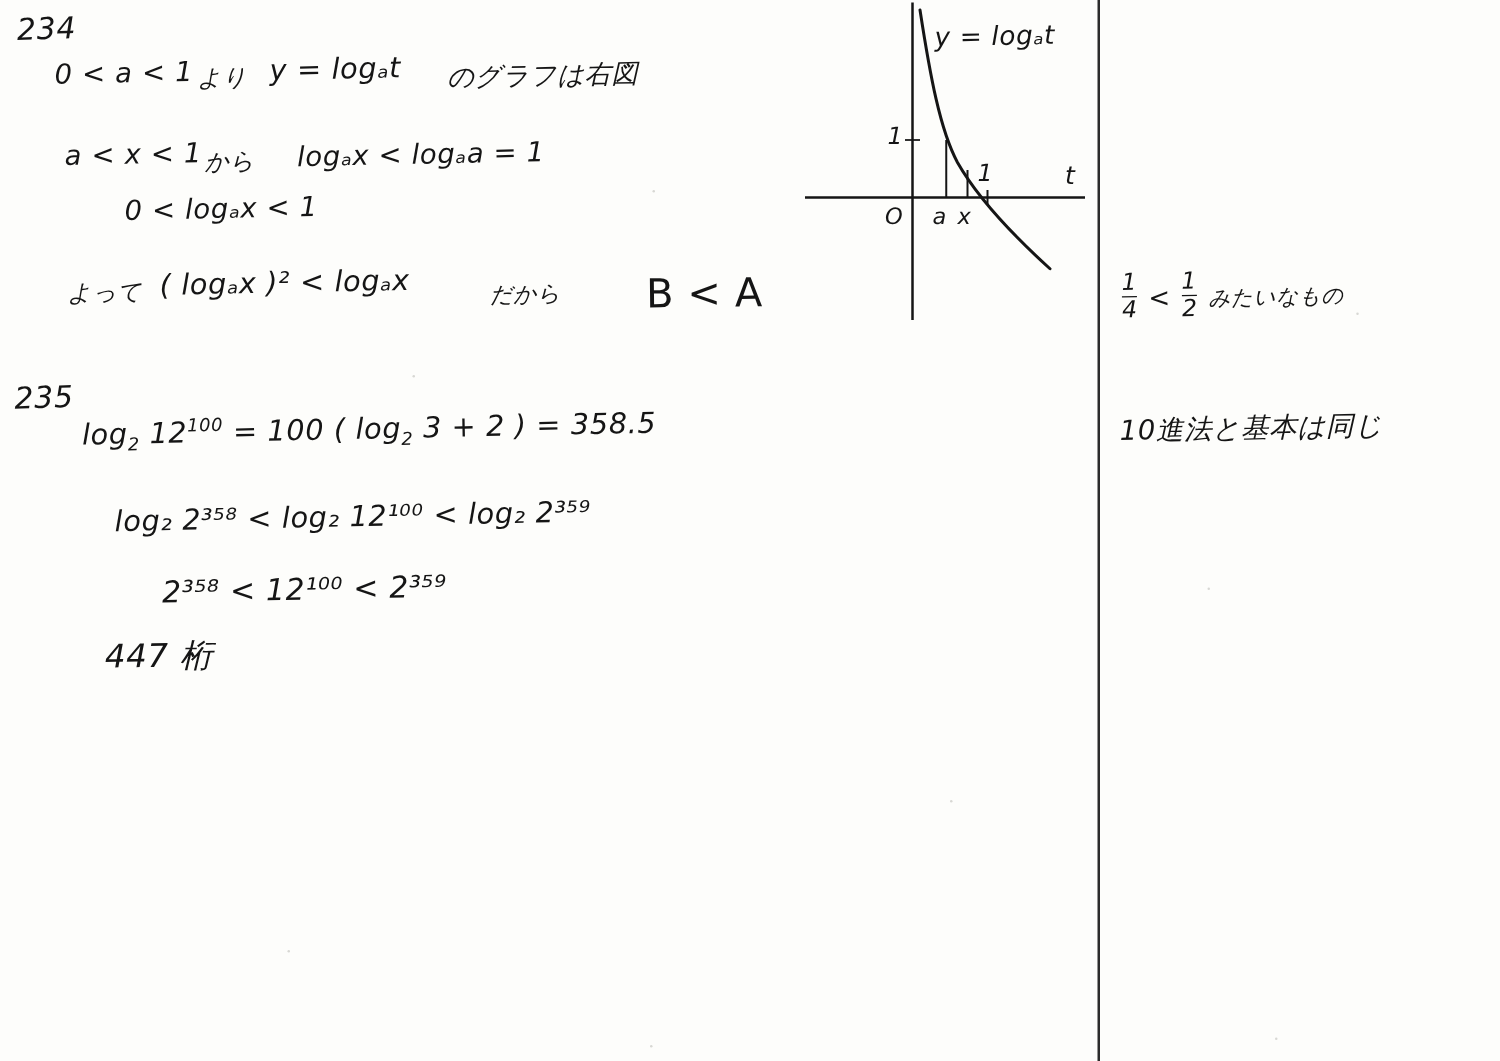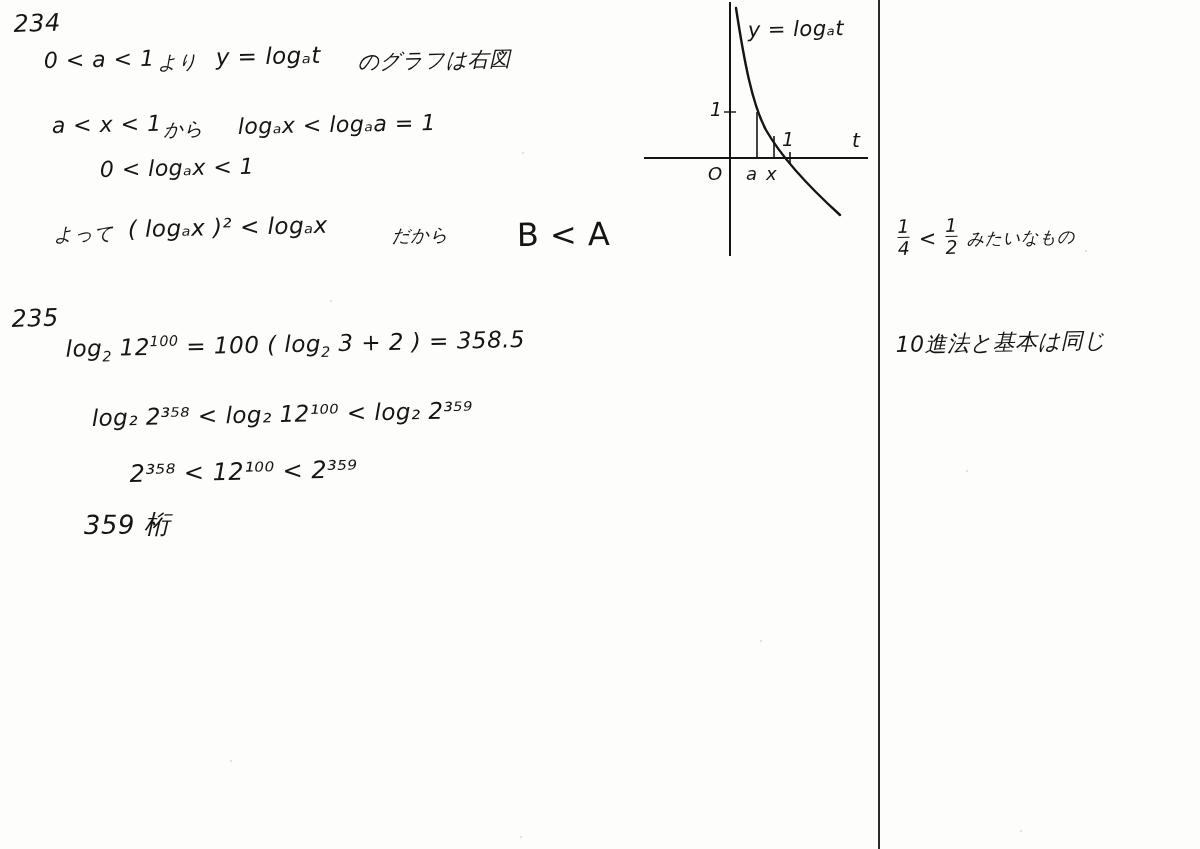--- a/index.html
+++ b/index.html
@@ -135,21 +135,21 @@
     <span>log</span><span class="sub">2</span>
     <span>3 + 2</span>
     <span>) =</span>
     <span>358.5</span>
   </div>
 
   <div class="hw ink" style="left:92px; top:405px; font-size:23px;">log₂ 2³⁵⁸ &lt; log₂ 12¹⁰⁰ &lt; log₂ 2³⁵⁹</div>
 
   <div class="hw ink" style="left:130px; top:460px; font-size:24px;">2³⁵⁸ &lt; 12¹⁰⁰ &lt; 2³⁵⁹</div>
 
-  <div class="hw ink2" style="left:84px; top:508px; font-size:26px;">359 桁</div>
+  <div class="hw ink2" style="left:84px; top:508px; font-size:26px;">447 桁</div>
 
   <div class="graph">
     <svg width="240" height="260" viewBox="0 0 240 260">
 
       <line x1="90" y1="2" x2="90" y2="256" stroke="#151515" stroke-width="2"></line>
 
       <line x1="4" y1="158" x2="228" y2="158" stroke="#151515" stroke-width="2"></line>
 
       <path d="M 96 8 C 104 60, 112 104, 126 130 C 142 158, 168 186, 200 215" fill="none" stroke="#151515" stroke-width="2.4" stroke-linecap="round"></path>
 

